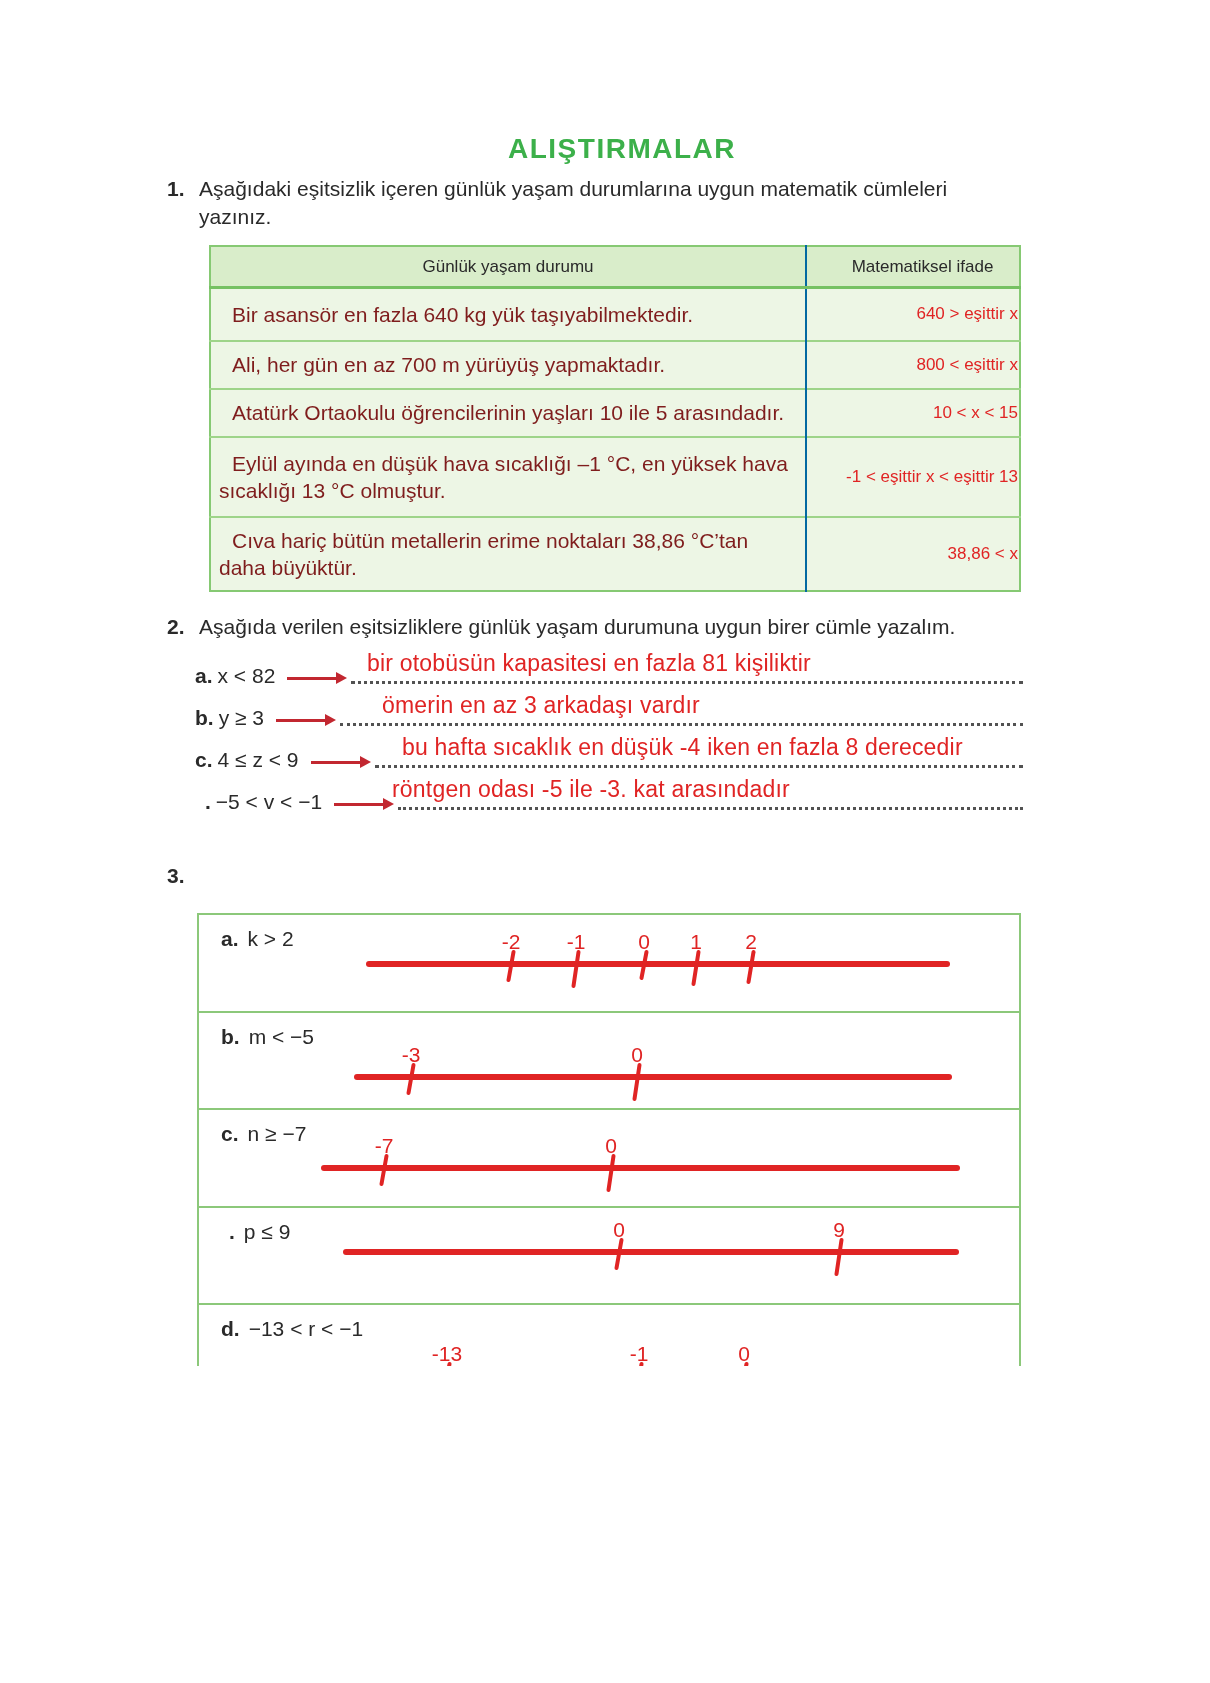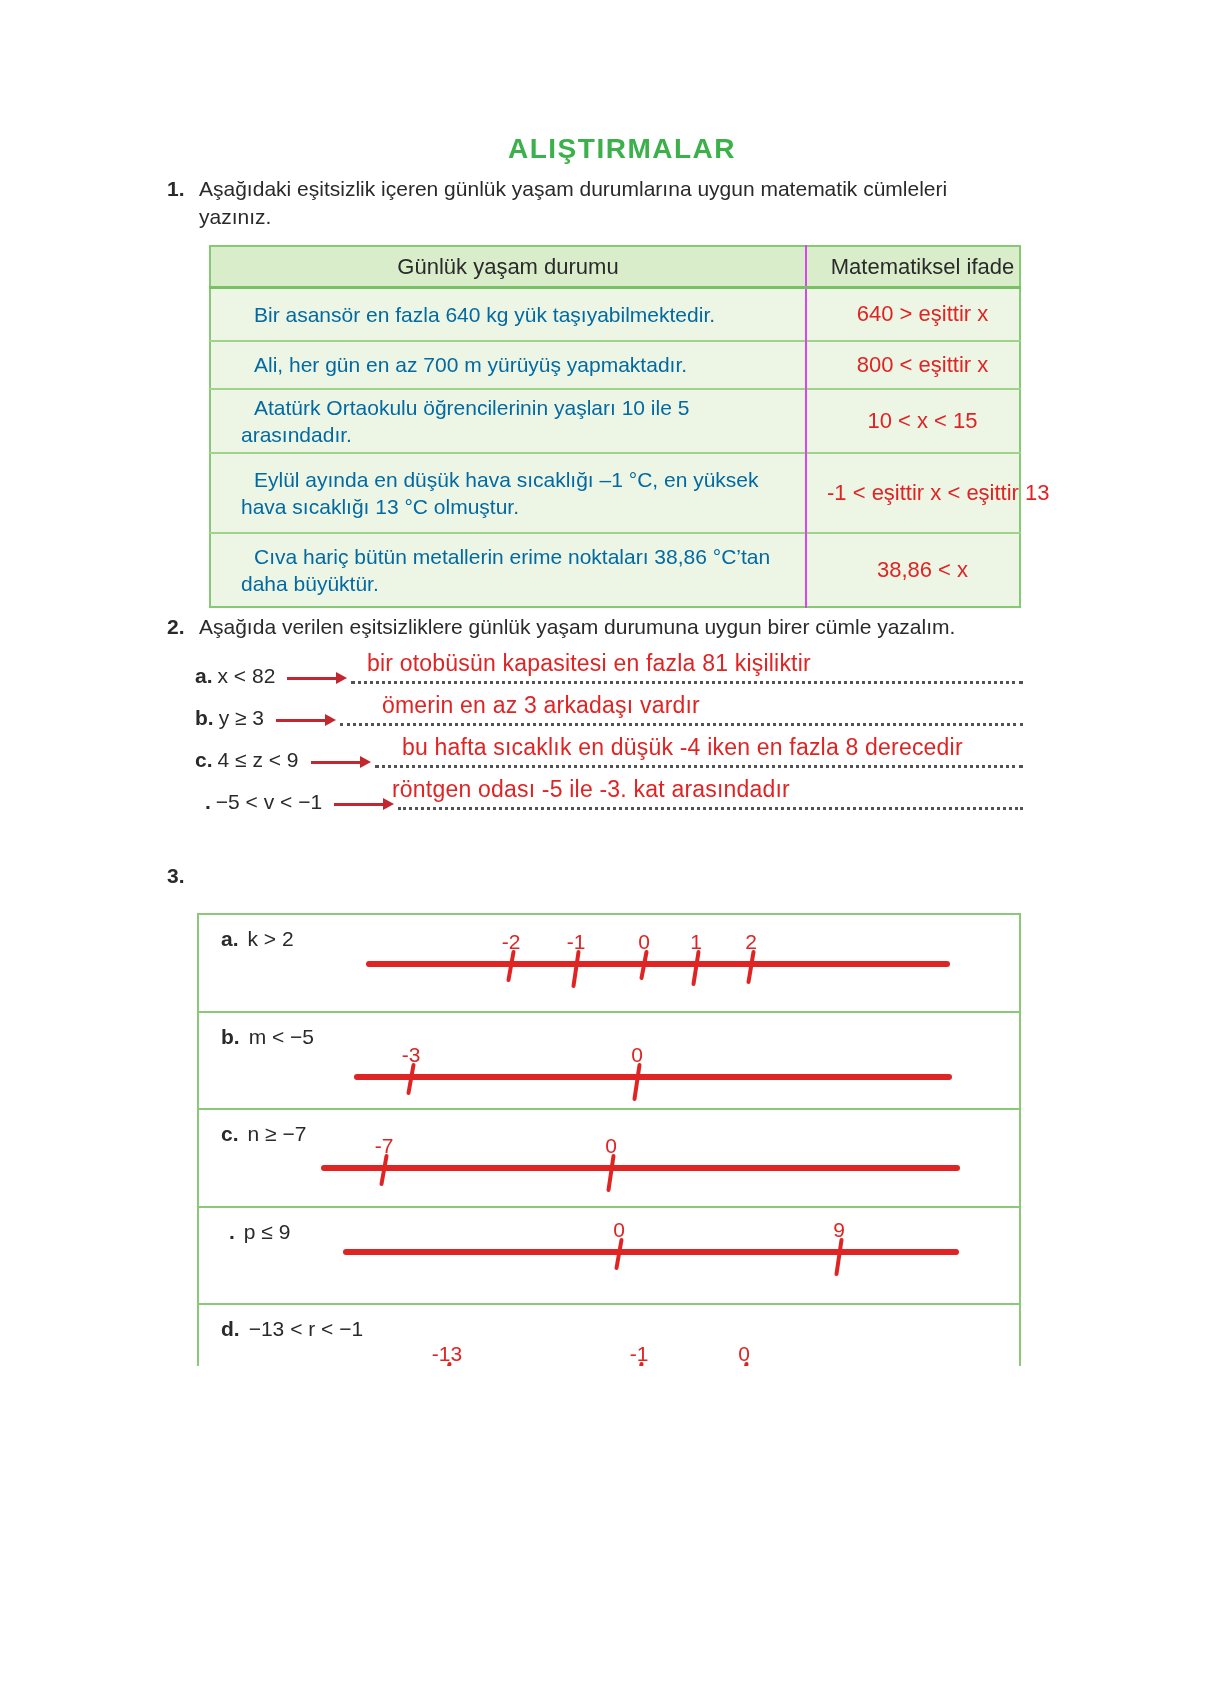--- a/index.html
+++ b/index.html
@@ -25,32 +25,32 @@
   .prompt{display:flex;gap:10px;font-size:21px;line-height:28px;}
   .qno{font-weight:bold;min-width:22px;}
 
   
   table.q1-table{
     border-collapse:collapse;table-layout:fixed;margin:14px 0 0 42px;width:812px;
     background:var(--tbl-row-bg);border:2px solid var(--tbl-border);
   }
   table.q1-table col.c1{width:596px;}
   table.q1-table th{
-    background:var(--tbl-head-bg);font-weight:normal;font-size:22px;height:37px;
+    background:var(--tbl-head-bg);font-weight:normal;font-size:17px;height:37px;
     border-bottom:3px solid #76c163;
   }
-  table.q1-table th + th, table.q1-table td + td{border-left:2px solid #d946ef;padding-left:20px;}
+  table.q1-table th + th, table.q1-table td + td{border-left:2px solid #0369a1;padding-left:20px;}
   table.q1-table tbody tr + tr td{border-top:2px solid #9ed489;}
   td.sit{
-    font-size:21px;line-height:27px;color:#0369a1;
-    padding:4px 14px 4px 30px;text-indent:13px;vertical-align:middle;
+    font-size:21px;line-height:27px;color:#7f1d1d;
+    padding:4px 14px 4px 8px;text-indent:13px;vertical-align:middle;
   }
   td.expr{
-    text-align:center;vertical-align:middle;color:var(--red);
-    font-size:22px;white-space:nowrap;
+    text-align:right;vertical-align:middle;color:var(--red);
+    font-size:17px;white-space:nowrap;
   }
 
   
   .q2rows{margin-top:4px;}
   .q2row{position:relative;height:42px;display:flex;align-items:flex-end;padding-left:28px;}
   .q2row .lbl{font-weight:bold;font-size:21px;line-height:22px;margin-right:5px;}
   .q2row .ineq{font-size:21px;line-height:22px;margin-right:12px;white-space:nowrap;}
   .arrow{position:relative;width:50px;height:3px;background:var(--arrow-red);margin:0 14px 7px 0;flex:none;}
   .arrow::after{
     content:"";position:absolute;right:-10px;top:-5px;

